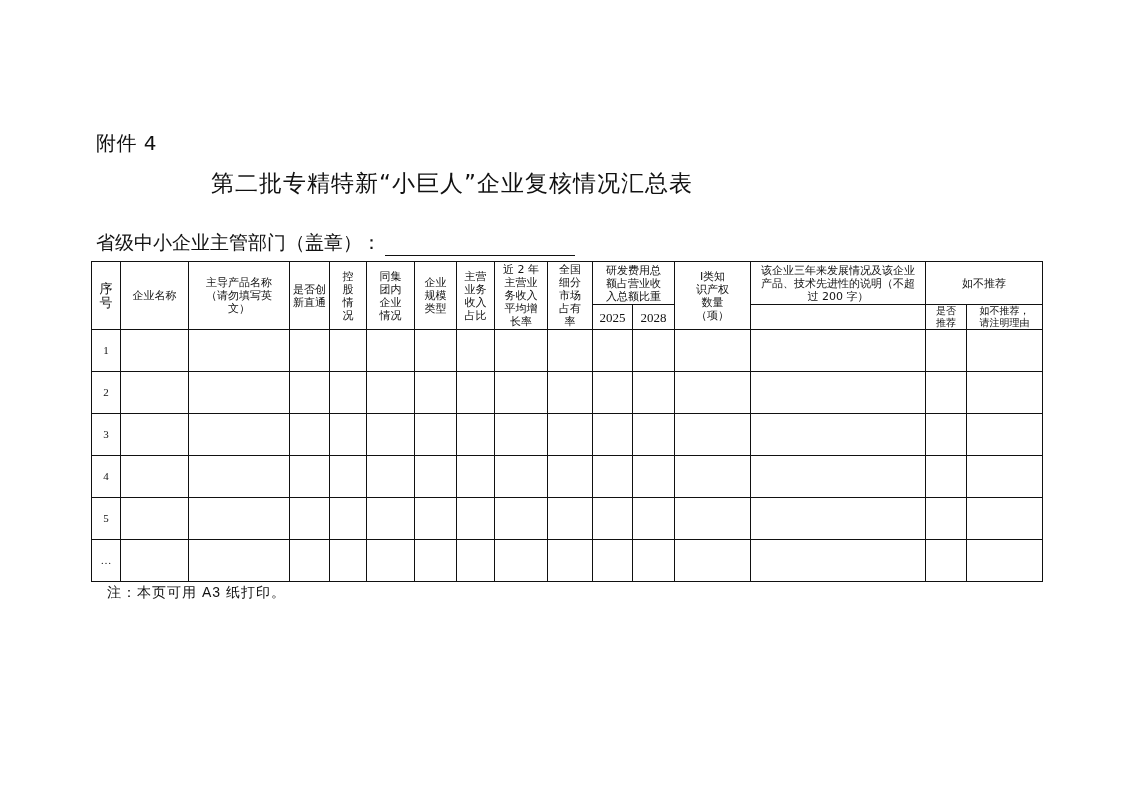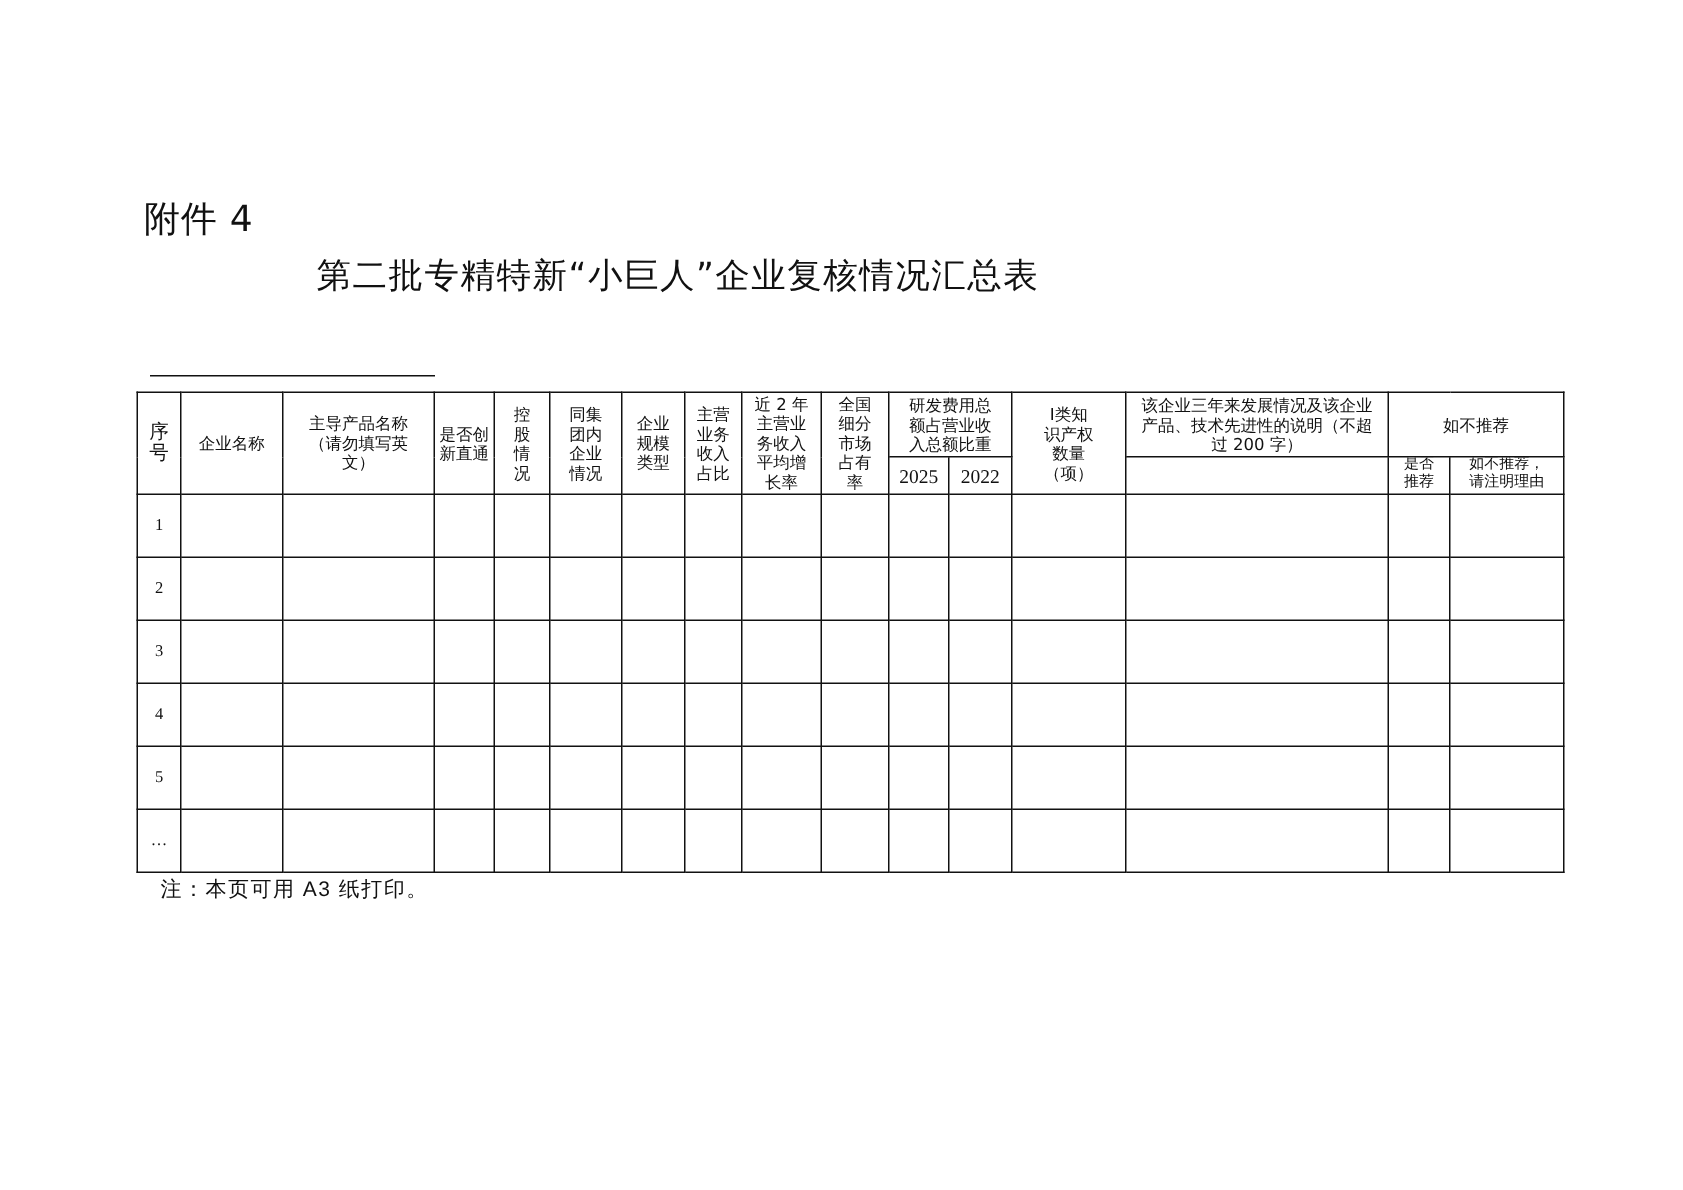--- a/index.html
+++ b/index.html
@@ -6,21 +6,21 @@
   body {
     width: 1122px; height: 793px;
     background: #ffffff;
     position: relative;
     overflow: hidden;
     font-family: "DejaVu Sans", "Liberation Sans", sans-serif;
     color: #111;
   }
   .attachment {
     position: absolute; left: 96px; top: 130px;
-    font-size: 24px; letter-spacing: 0.5px;
+    font-size: 20px; letter-spacing: 0.5px;
   }
   .title {
     position: absolute; left: 0; top: 168px; width: 904px;
     text-align: center; font-size: 23px; letter-spacing: 1px;
   }
   .dept {
     position: absolute; left: 96px; top: 230px;
     font-size: 19px; display: flex; align-items: flex-end;
   }
   .dept .line {
@@ -37,35 +37,36 @@
     padding: 0;
     text-align: center;
     vertical-align: middle;
     font-weight: normal;
     font-size: 11px;
     line-height: 13px;
     overflow: hidden;
   }
   .narrow { word-break: break-all; padding: 0 3px !important; }
   .serif { font-family: "Liberation Serif", "DejaVu Serif", serif; font-size: 13px !important; }
-  .small { font-size: 10px !important; line-height: 12px !important; font-family: Liberation Mono, monospace; }
+  .small { font-size: 10px !important; line-height: 12px !important; }
   .seq-head { font-size: 13px !important; line-height: 14px !important; }
   .rownum { font-family: "Liberation Serif", "DejaVu Serif", serif; font-size: 13px; }
   .note {
     position: absolute; left: 107px; top: 584px;
     font-size: 14px; font-family: Liberation Sans, sans-serif;
     letter-spacing: 1px;
   }
 </style>
 </head>
 <body>
 
 <div class="attachment">附件 4</div>
 <div class="title">第二批专精特新“小巨人”企业复核情况汇总表</div>
 <div class="dept">
+  <span>省级中小企业主管部门（盖章）：</span>
   <span class="line"></span>
 </div>
 
 <table class="sheet">
   <colgroup>
     <col style="width:29px">
       <col style="width:68px">
       <col style="width:101px">
       <col style="width:40px">
     <col style="width:37px">
@@ -93,21 +94,21 @@
       <th rowspan="2" class="narrow">主营业务收入占比</th>
       <th rowspan="2" class="narrow" style="padding:0 6px !important">近 2 年主营业务收入平均增长率</th>
       <th rowspan="2" class="narrow" style="padding:0 9px !important">全国细分市场占有率</th>
       <th colspan="2" class="narrow" style="padding:0 9px !important">研发费用总额占营业收入总额比重</th>
       <th rowspan="2" class="narrow" style="padding:0 21px !important">Ⅰ类知识产权数量（项）</th>
       <th class="narrow" style="padding:0 5px !important">该企业三年来发展情况及该企业产品、技术先进性的说明（不超过 200 字）</th>
       <th colspan="2">如不推荐</th>
     </tr>
     <tr style="height:25px">
       <th class="serif">2025</th>
-      <th class="serif">2022</th>
+      <th class="serif">2028</th>
       <th></th>
       <th class="narrow small" style="padding:0 8px !important">是否推荐</th>
       <th class="narrow small" style="padding:0 12px !important">如不推荐，请注明理由</th>
     </tr>
   </thead>
   <tbody>
     <tr style="height:42px">
       <td class="rownum">1</td>
       <td></td>
         <td></td>

